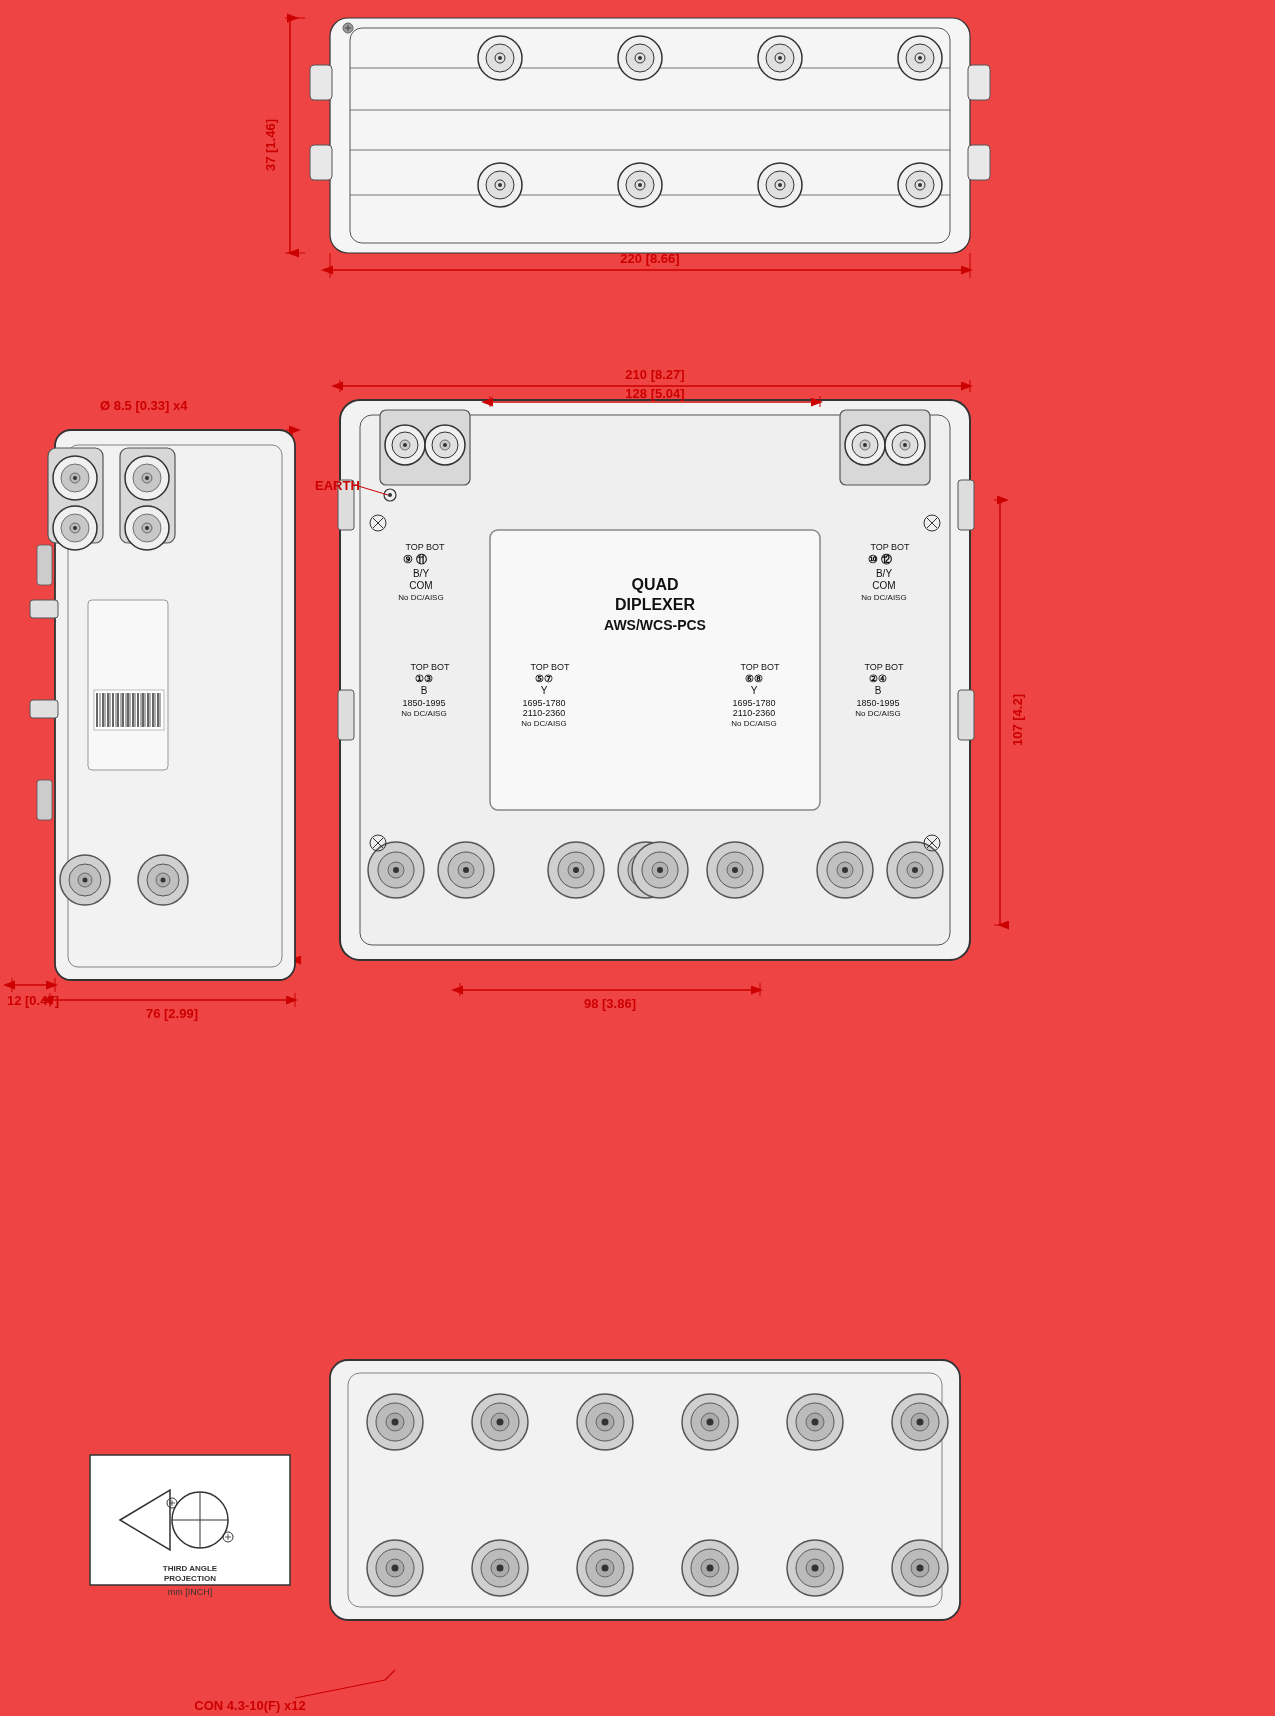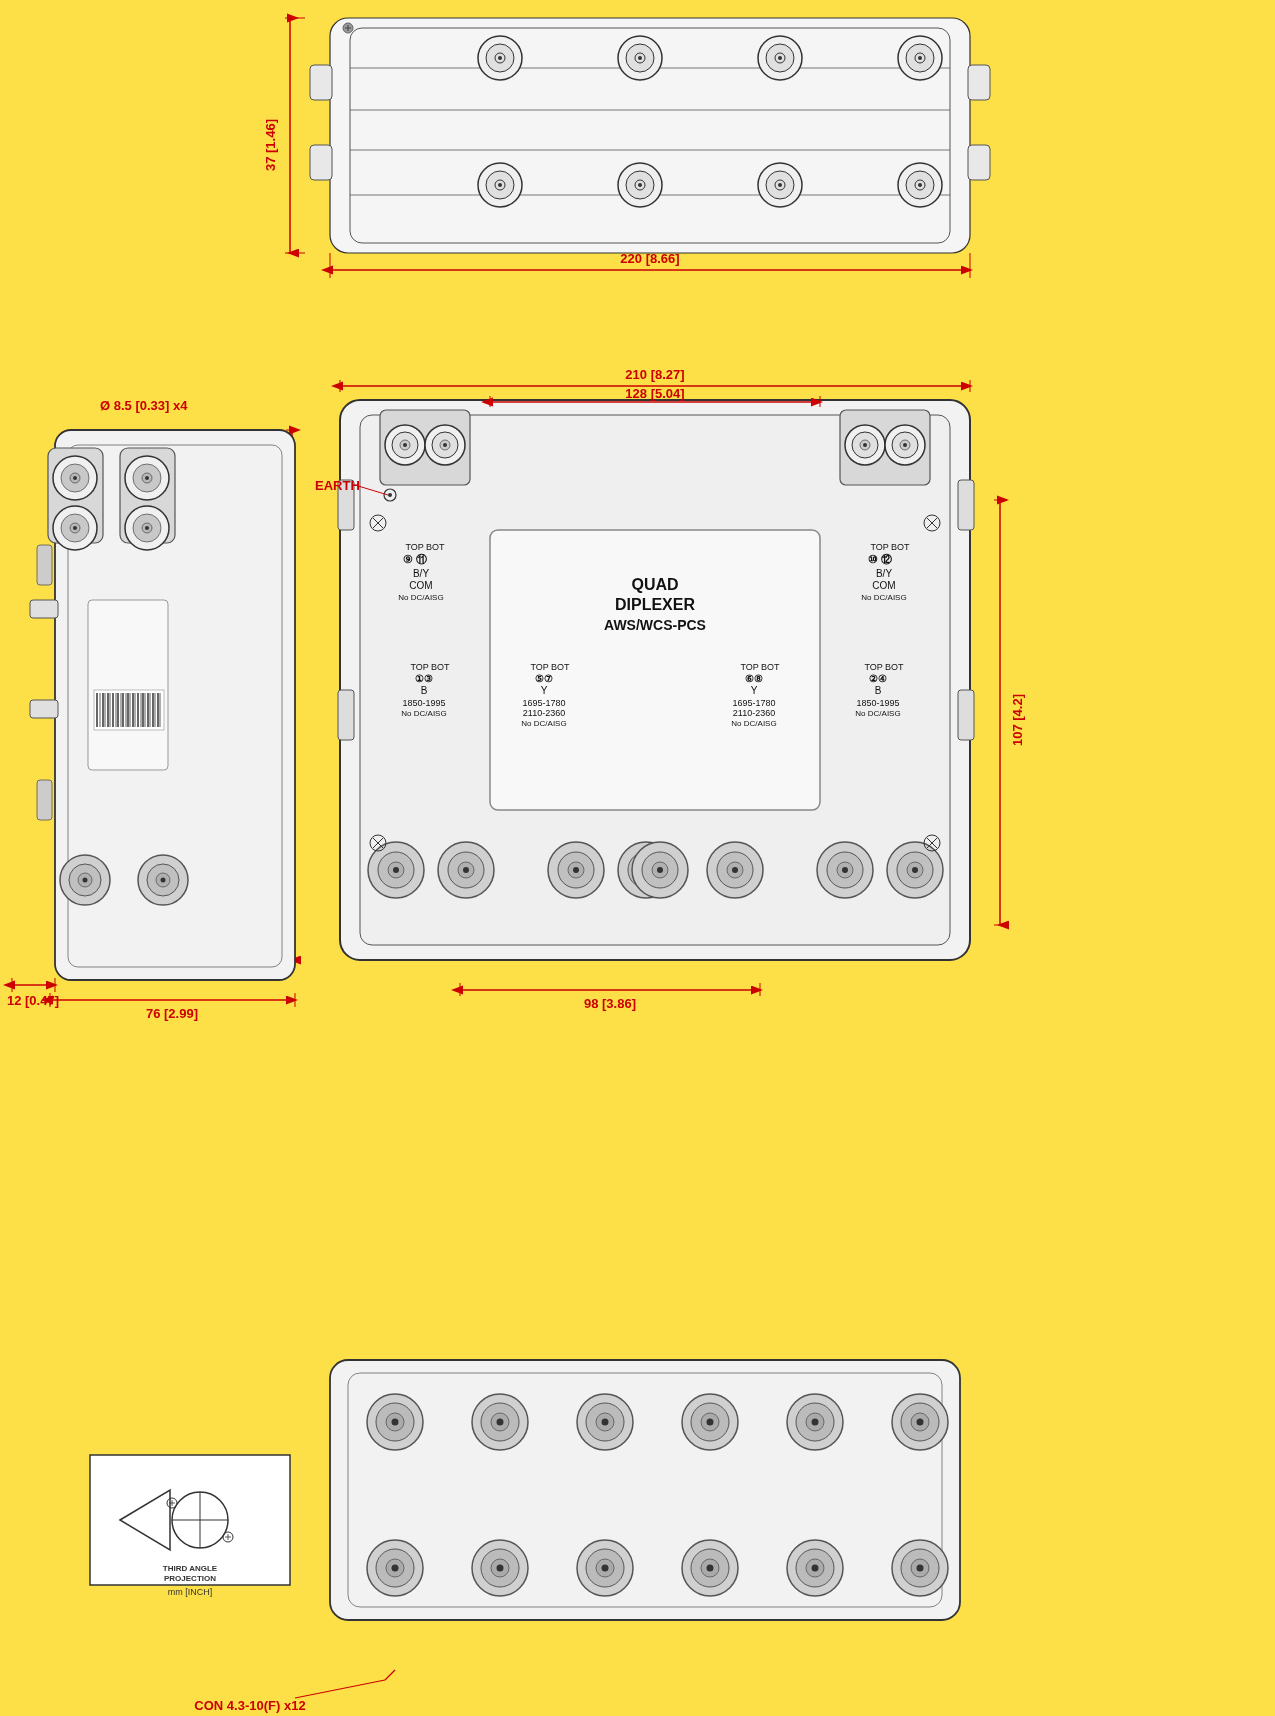--- a/index.html
+++ b/index.html
@@ -8,21 +8,21 @@
       height: 1716px;
       background: #ffffff;
       font-family: Arial, sans-serif;
       overflow: hidden;
       position: relative;
     }
     .main-container {
       width: 1275px;
       height: 1716px;
       position: relative;
-      background: #fde047;
+      background: #ef4444;
     }
     svg.drawing {
       position: absolute;
       top: 0;
       left: 0;
       width: 1275px;
       height: 1716px;
     }
     .dim-text { fill: #cc0000; font-family: Arial, sans-serif; font-size: 13px; font-weight: bold; }
     .draw-fill { stroke: #333333; stroke-width: 1.2; fill: #f5f5f5; }

